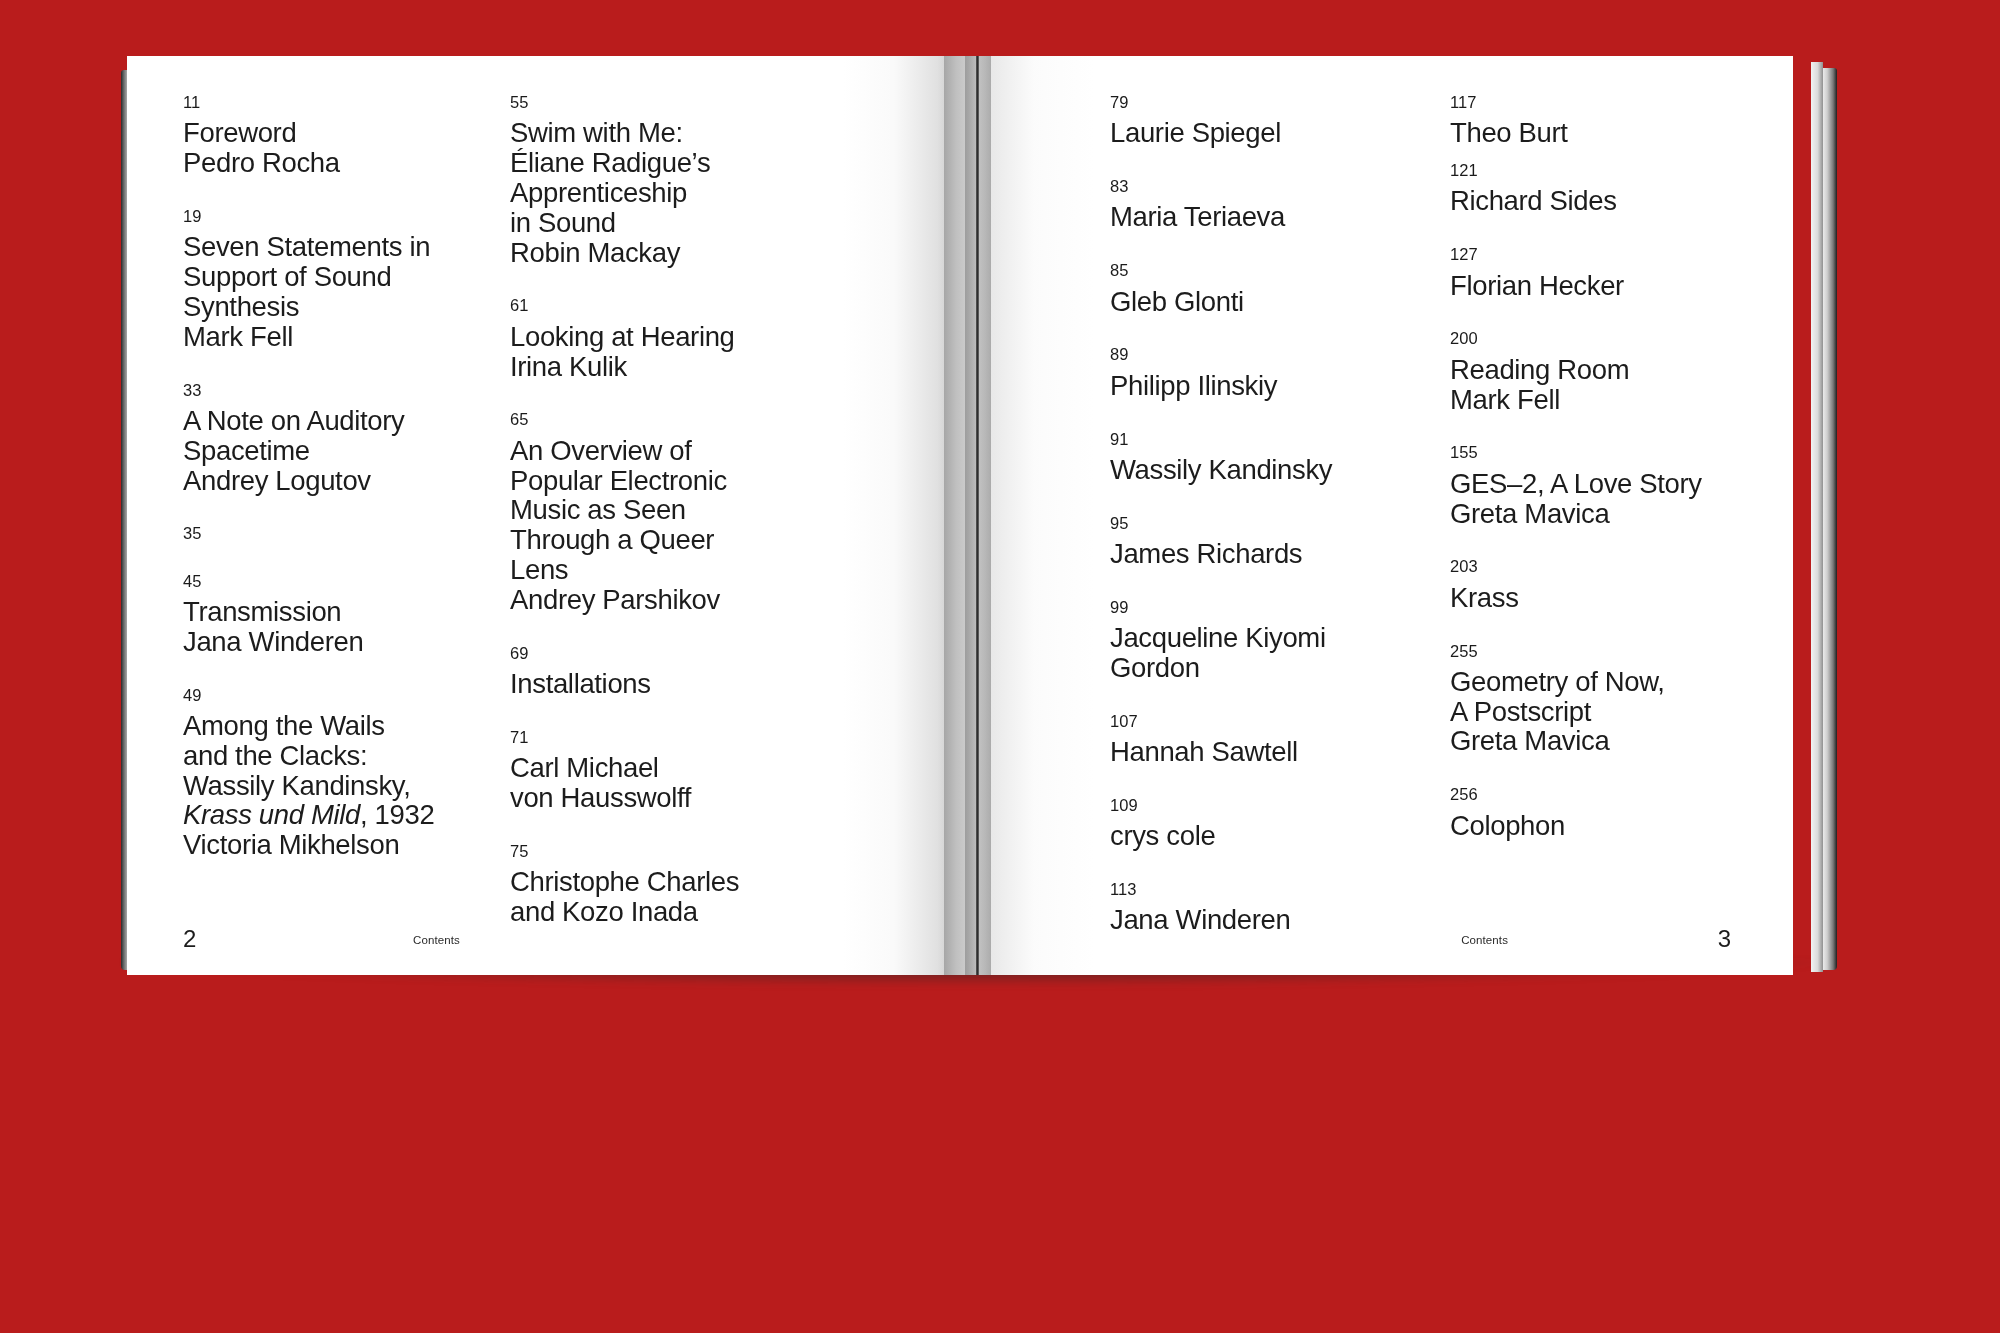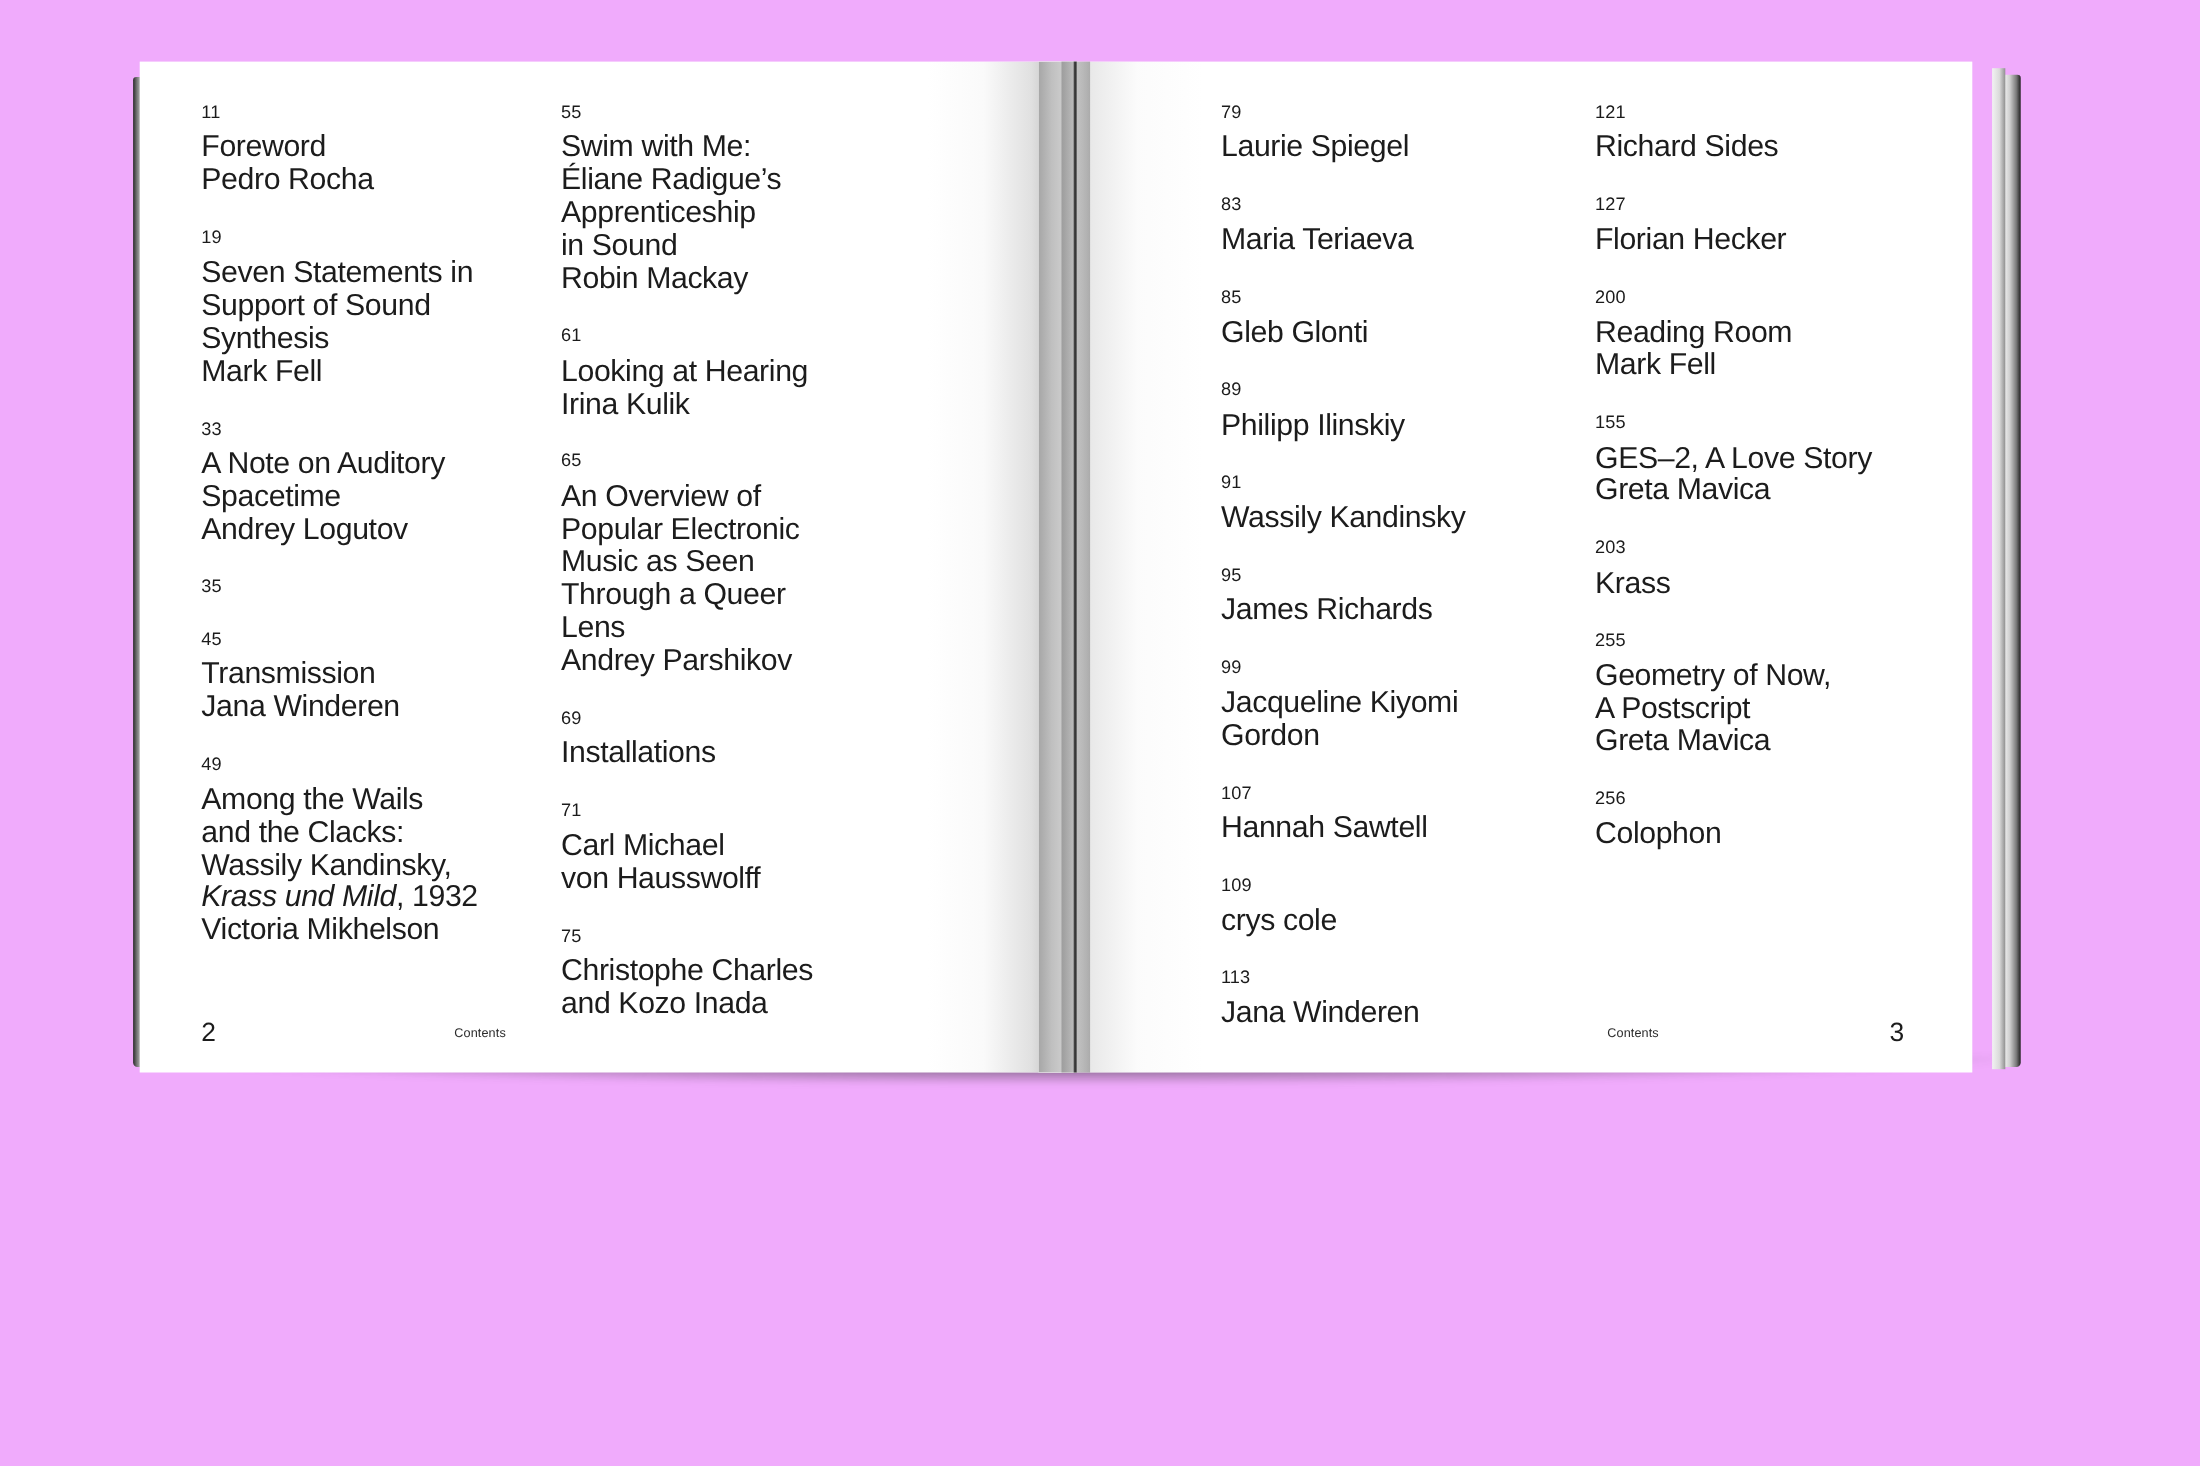--- a/index.html
+++ b/index.html
@@ -13,21 +13,21 @@
     height: 1333px;
     overflow: hidden;
     font-family: "Liberation Sans", "DejaVu Sans", sans-serif;
     -webkit-font-smoothing: antialiased;
   }
 
   
   .stage {
     position: absolute;
     inset: 0;
-    background: #f0abfc;
+    background: #b91c1c;
   }
 
   
   .book {
     position: absolute;
     left: 127px;
     top: 56px;
     width: 1700px;
     height: 919px;
   }
@@ -316,20 +316,24 @@
             <div class="entry">
               <div class="folio">109</div>
               <div class="title">crys cole</div>
             </div>
             <div class="entry">
               <div class="folio">113</div>
               <div class="title">Jana Winderen</div>
             </div>
           </div>
           <div class="col">
+            <div class="entry tight">
+              <div class="folio">117</div>
+              <div class="title">Theo Burt</div>
+            </div>
             <div class="entry">
               <div class="folio">121</div>
               <div class="title">Richard Sides</div>
             </div>
             <div class="entry">
               <div class="folio">127</div>
               <div class="title">Florian Hecker</div>
             </div>
             <div class="entry">
               <div class="folio">200</div>

